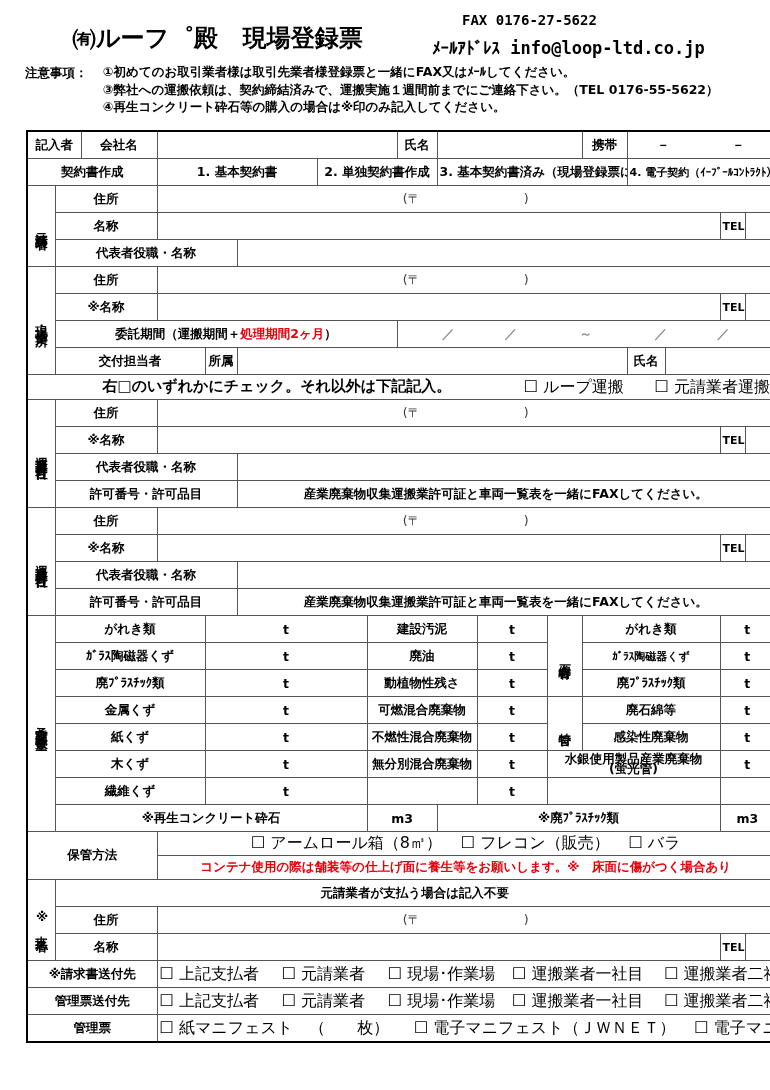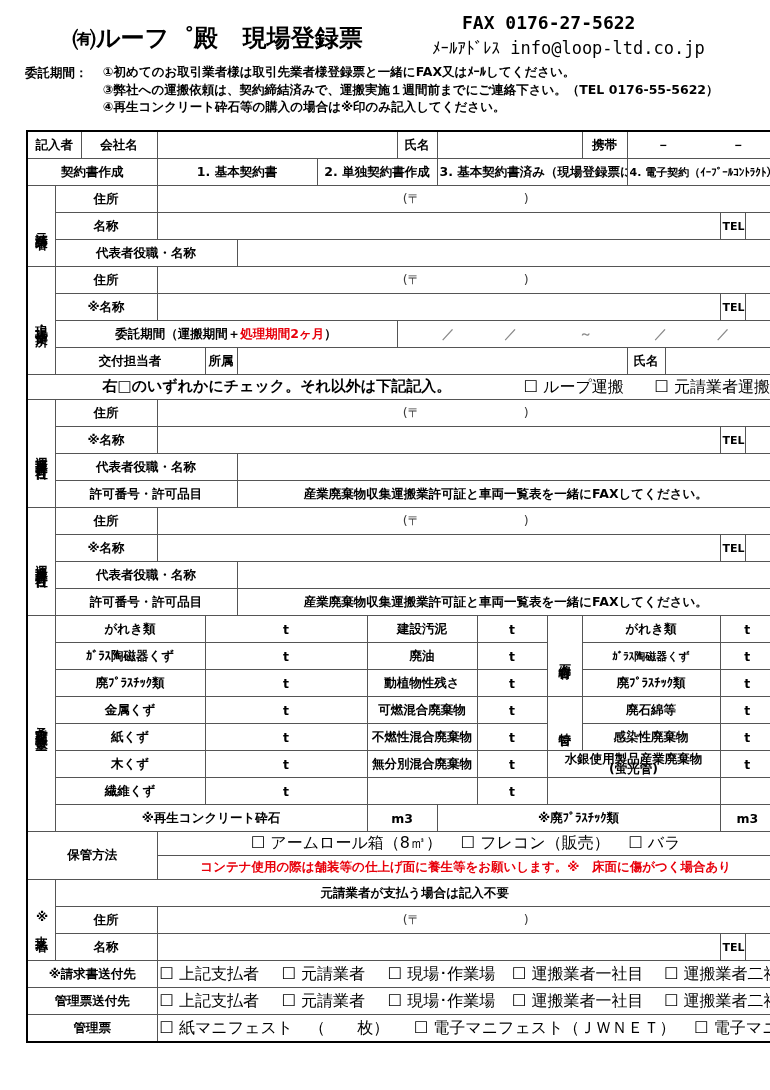--- a/index.html
+++ b/index.html
@@ -14,26 +14,26 @@
 
   
   .hdr{position:relative;height:130px;}
   .title{
     position:absolute;left:72px;top:22px;
     font-size:24px;font-weight:bold;letter-spacing:0px;
     white-space:nowrap;
   }
   .fax{
     position:absolute;left:462px;top:12px;
-    font-size:18px;font-weight:bold;white-space:nowrap;
+    font-size:14px;font-weight:bold;white-space:nowrap;
     font-family:"DejaVu Sans Mono","Liberation Mono",monospace;
   }
   .mail{
     position:absolute;left:432px;top:38px;
-    font-size:17px;font-weight:normal;white-space:nowrap;
+    font-size:17px;font-weight:bold;white-space:nowrap;
     font-family:"DejaVu Sans Mono","Liberation Mono",monospace;
     text-align:center;
   }
   .notes-label{
     position:absolute;left:25px;top:65px;
     font-size:12.5px;font-weight:bold;white-space:nowrap;
   }
   .notes{position:absolute;left:103px;top:63px;}
   .notes div{font-size:12.5px;font-weight:bold;line-height:17.5px;white-space:nowrap;}
 
@@ -81,21 +81,21 @@
 
 <div class="page">
 
   <div class="hdr">
     <div class="title">
       <span>㈲ルーフ゜殿</span>
       &nbsp;&nbsp;<span>現場登録票</span>
     </div>
     <div class="fax">FAX 0176-27-5622</div>
     <div class="mail">ﾒｰﾙｱﾄﾞﾚｽ info@loop-ltd.co.jp</div>
-    <div class="notes-label">委託期間：</div>
+    <div class="notes-label">注意事項：</div>
     <div class="notes">
       <div>①初めてのお取引業者様は取引先業者様登録票と一緒にFAX又はﾒｰﾙしてください。</div>
       <div>③弊社への運搬依頼は、契約締結済みで、運搬実施１週間前までにご連絡下さい。（TEL 0176-55-5622）</div>
       <div>④再生コンクリート砕石等の購入の場合は※印のみ記入してください。</div>
     </div>
   </div>
 
   <table class="grid">
     <colgroup>
       <col style="width:28px">

